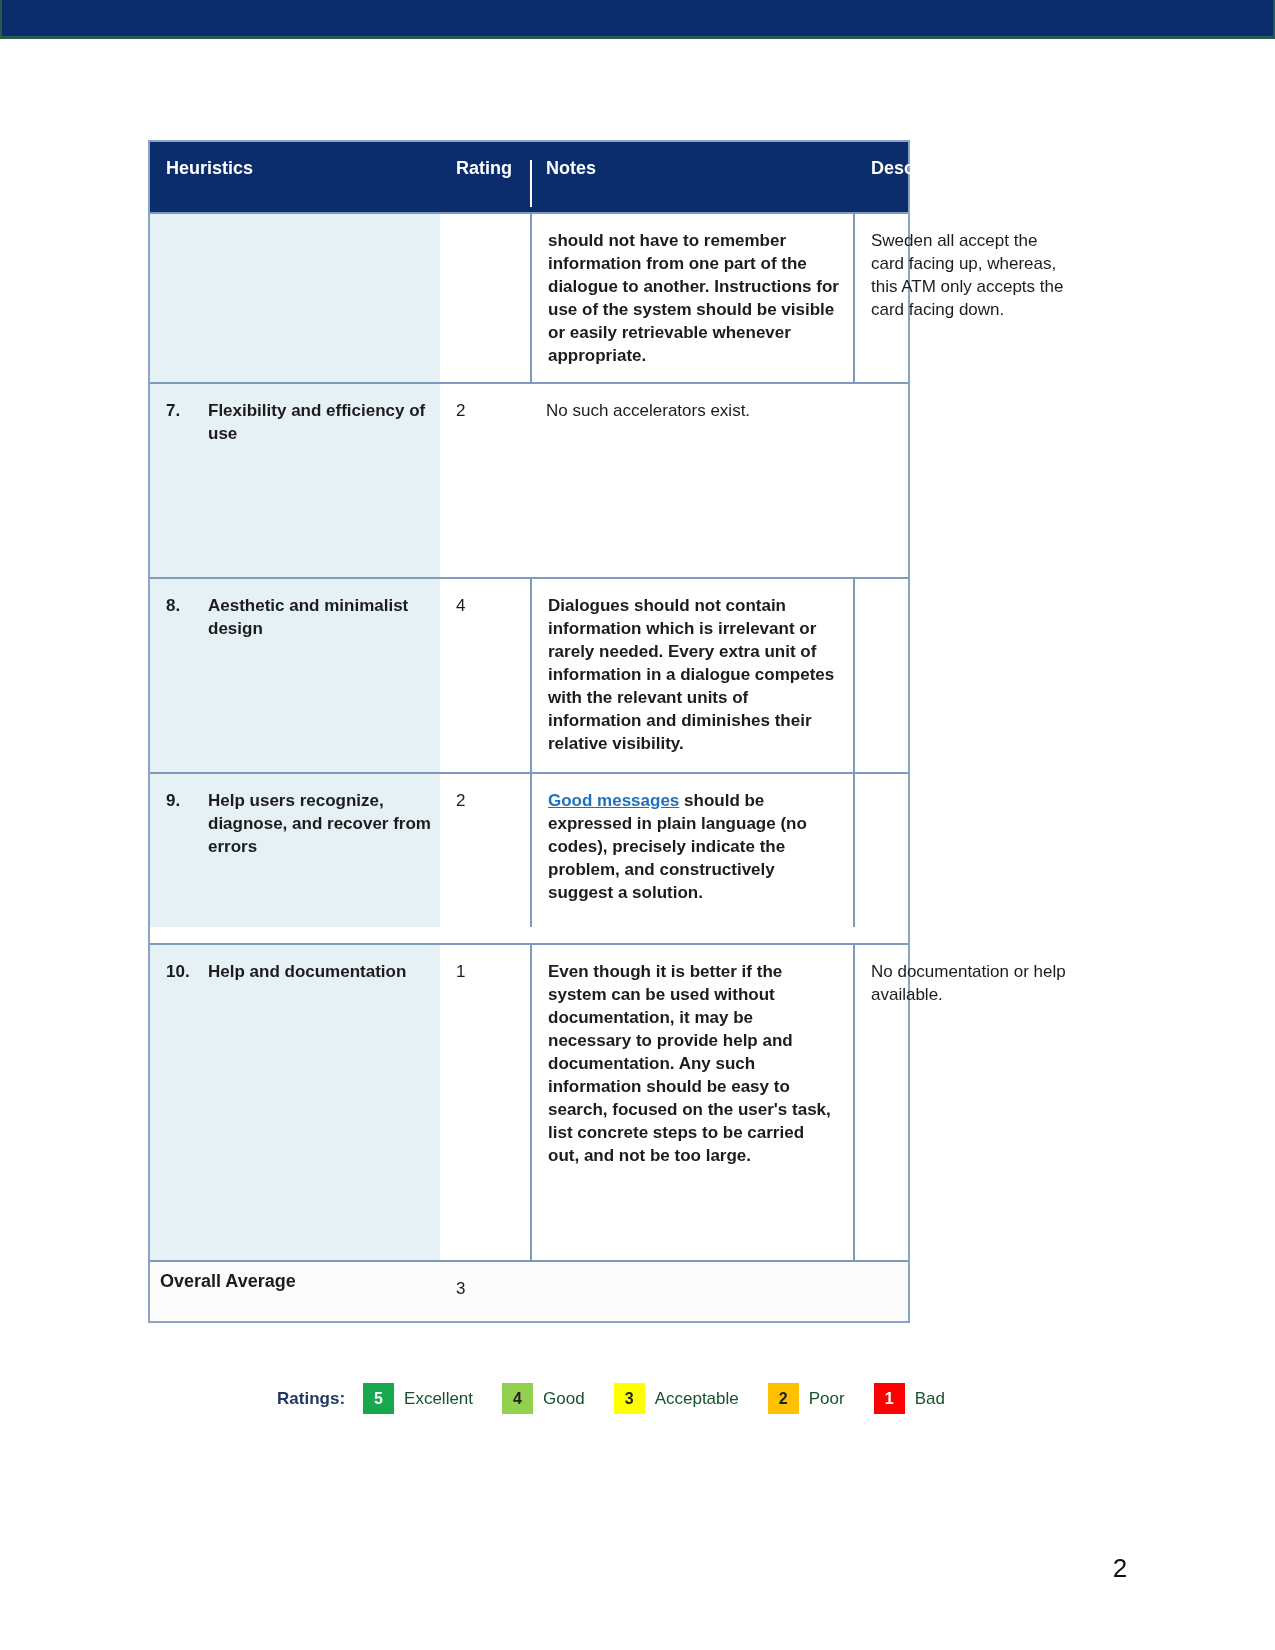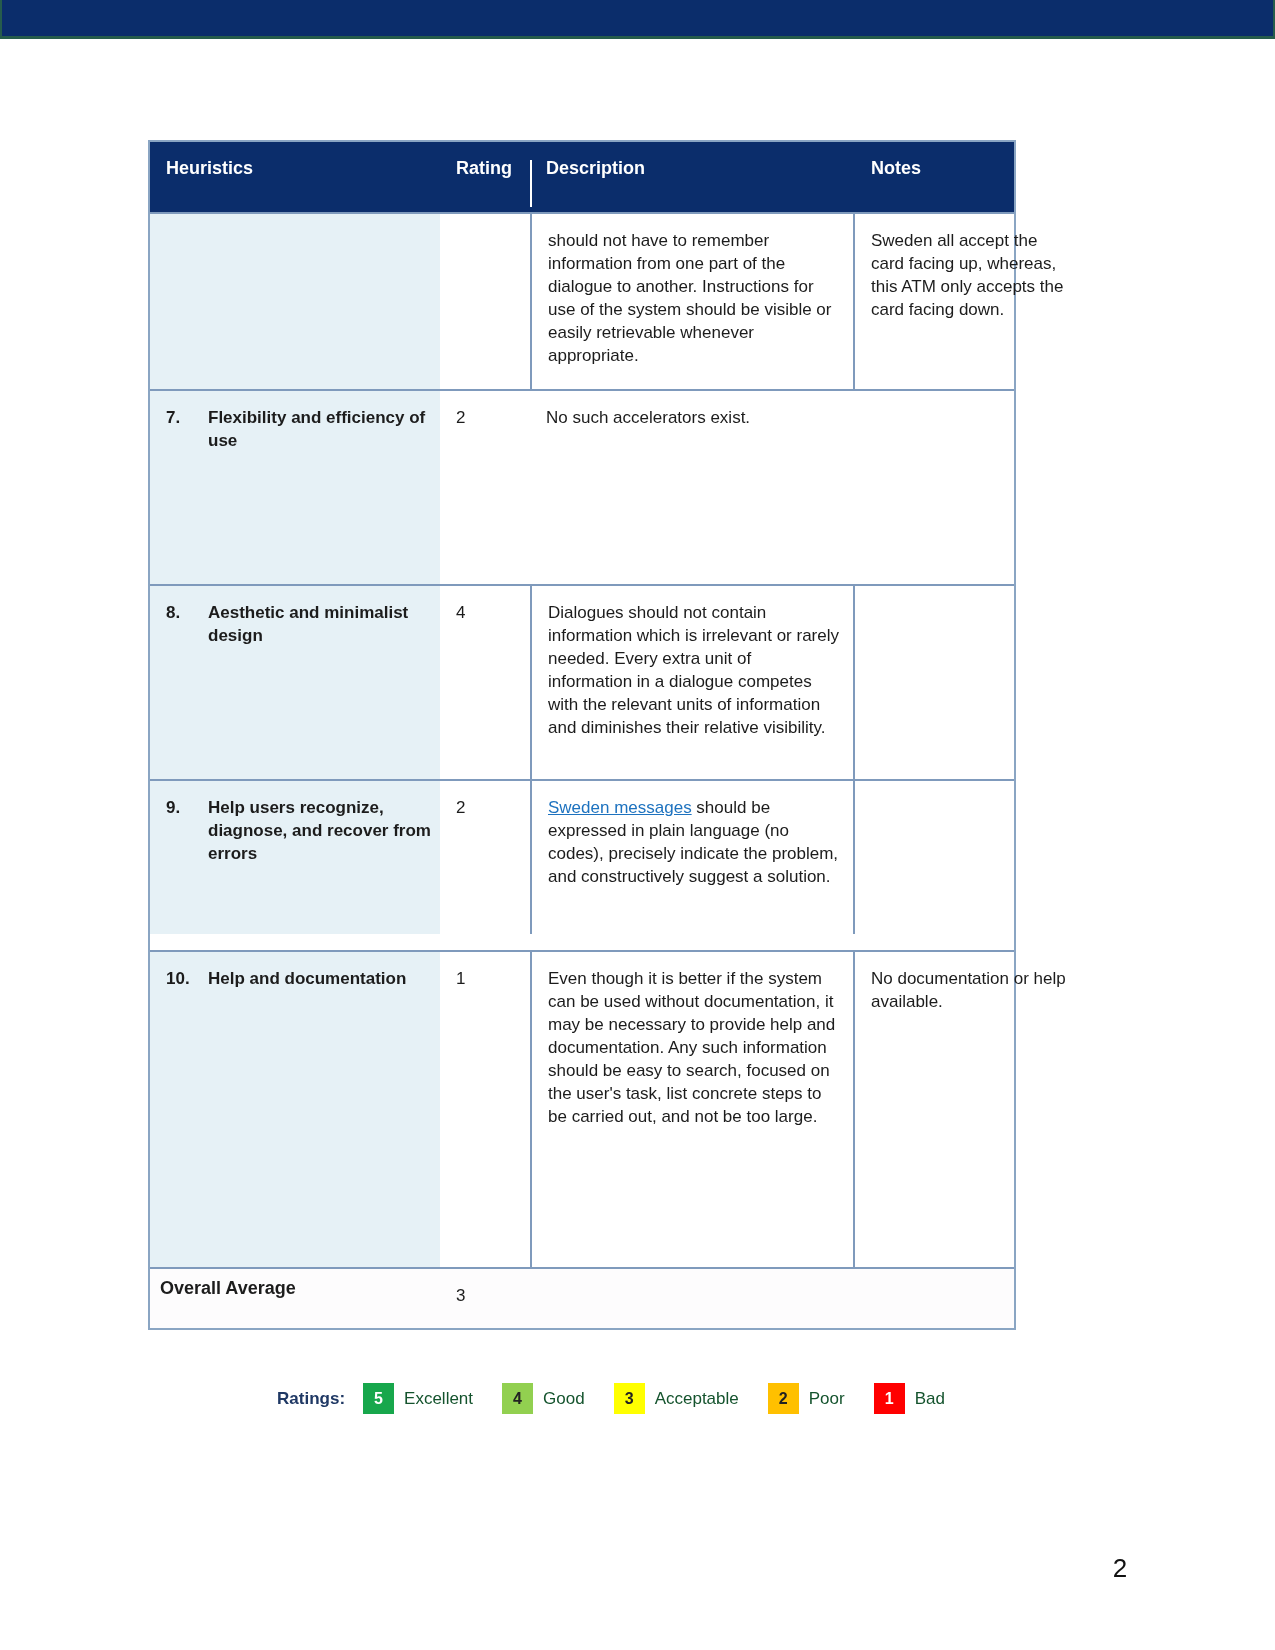--- a/index.html
+++ b/index.html
@@ -17,21 +17,21 @@
   body{
     width:1275px;height:1650px;position:relative;background:#FFFFFF;
     font-family:"Liberation Sans",sans-serif;color:var(--ink);
   }
   .topbar{
     width:1275px;height:39px;background:var(--navy);
     border-style:solid;border-color:var(--green-edge);
     border-width:0 2px 3px 2px;
   }
   .table-wrap{
-    position:absolute;left:148px;top:140px;width:868px;
+    position:absolute;left:148px;top:140px;width:762px;
     border:2px solid var(--outer-border);
   }
   .grid-row{
     display:grid;grid-template-columns:290px 90px 325px 229px;
   }
   .thead{
     background:var(--navy);height:70px;position:relative;
   }
   .th{
     color:#FFFFFF;font-weight:bold;font-size:18px;padding:16px 0 0 16px;
@@ -42,21 +42,21 @@
   .trow{border-top:2px solid var(--border-blue);background:#FFFFFF;}
   .c-heur{
     background:var(--cell-blue);display:flex;align-items:flex-start;
     padding:15px 8px 14px 16px;font-weight:bold;font-size:17px;line-height:23px;
   }
   .hnum{width:42px;flex:0 0 42px;}
   .c-rating{padding:15px 0 0 16px;font-size:17px;line-height:23px;}
   .c-desc{
     border-left:2px solid var(--border-blue);
     border-right:2px solid var(--border-blue);
-    padding:15px 14px 22px 16px;font-size:17px;line-height:23px;
+    padding:15px 14px 10px 16px;font-size:17px;line-height:23px;font-weight:bold;
   }
   .c-notes{padding:15px 10px 14px 16px;font-size:17px;line-height:23px;}
   .r-cont{min-height:170px;}
   .r-7{min-height:195px;}
   .r-8{min-height:195px;}
   .r-9{min-height:155px;}
   .r-10{min-height:317px;margin-top:16px;}
   .tfoot{
     border-top:2px solid var(--border-blue);min-height:61px;background:#FDFCFD;
   }
@@ -85,22 +85,22 @@
 </head>
 <body>
 
 <div class="topbar"></div>
 
 <div class="table-wrap">
 
   <div class="thead grid-row">
     <div class="th">Heuristics</div>
     <div class="th">Rating</div>
+    <div class="th">Notes</div>
     <div class="th">Description</div>
-    <div class="th">Notes</div>
     <div class="th-divider"></div>
   </div>
 
   <div class="trow grid-row r-cont">
     <div class="c-heur">
       <span class="hnum"></span>
       <span></span>
     </div>
     <div class="c-rating"></div>
     <div class="c-desc">should not have to remember information from one part of the dialogue to another. Instructions for use of the system should be visible or easily retrievable whenever appropriate.</div>
@@ -125,21 +125,21 @@
     <div class="c-desc">Dialogues should not contain information which is irrelevant or rarely needed. Every extra unit of information in a dialogue competes with the relevant units of information and diminishes their relative visibility.</div>
     <div class="c-notes"></div>
   </div>
 
   <div class="trow grid-row r-9">
     <div class="c-heur">
       <span class="hnum">9.</span>
       <span>Help users recognize, diagnose, and recover from errors</span>
     </div>
     <div class="c-rating">2</div>
-    <div class="c-desc"><a class="desc-link">Sweden messages</a><span> should be expressed in plain language (no codes), precisely indicate the problem, and constructively suggest a solution.</span></div>
+    <div class="c-desc"><a class="desc-link">Good messages</a><span> should be expressed in plain language (no codes), precisely indicate the problem, and constructively suggest a solution.</span></div>
     <div class="c-notes"></div>
   </div>
 
   <div class="trow grid-row r-10">
     <div class="c-heur">
       <span class="hnum">10.</span>
       <span>Help and documentation</span>
     </div>
     <div class="c-rating">1</div>
     <div class="c-desc">Even though it is better if the system can be used without documentation, it may be necessary to provide help and documentation. Any such information should be easy to search, focused on the user's task, list concrete steps to be carried out, and not be too large.</div>

